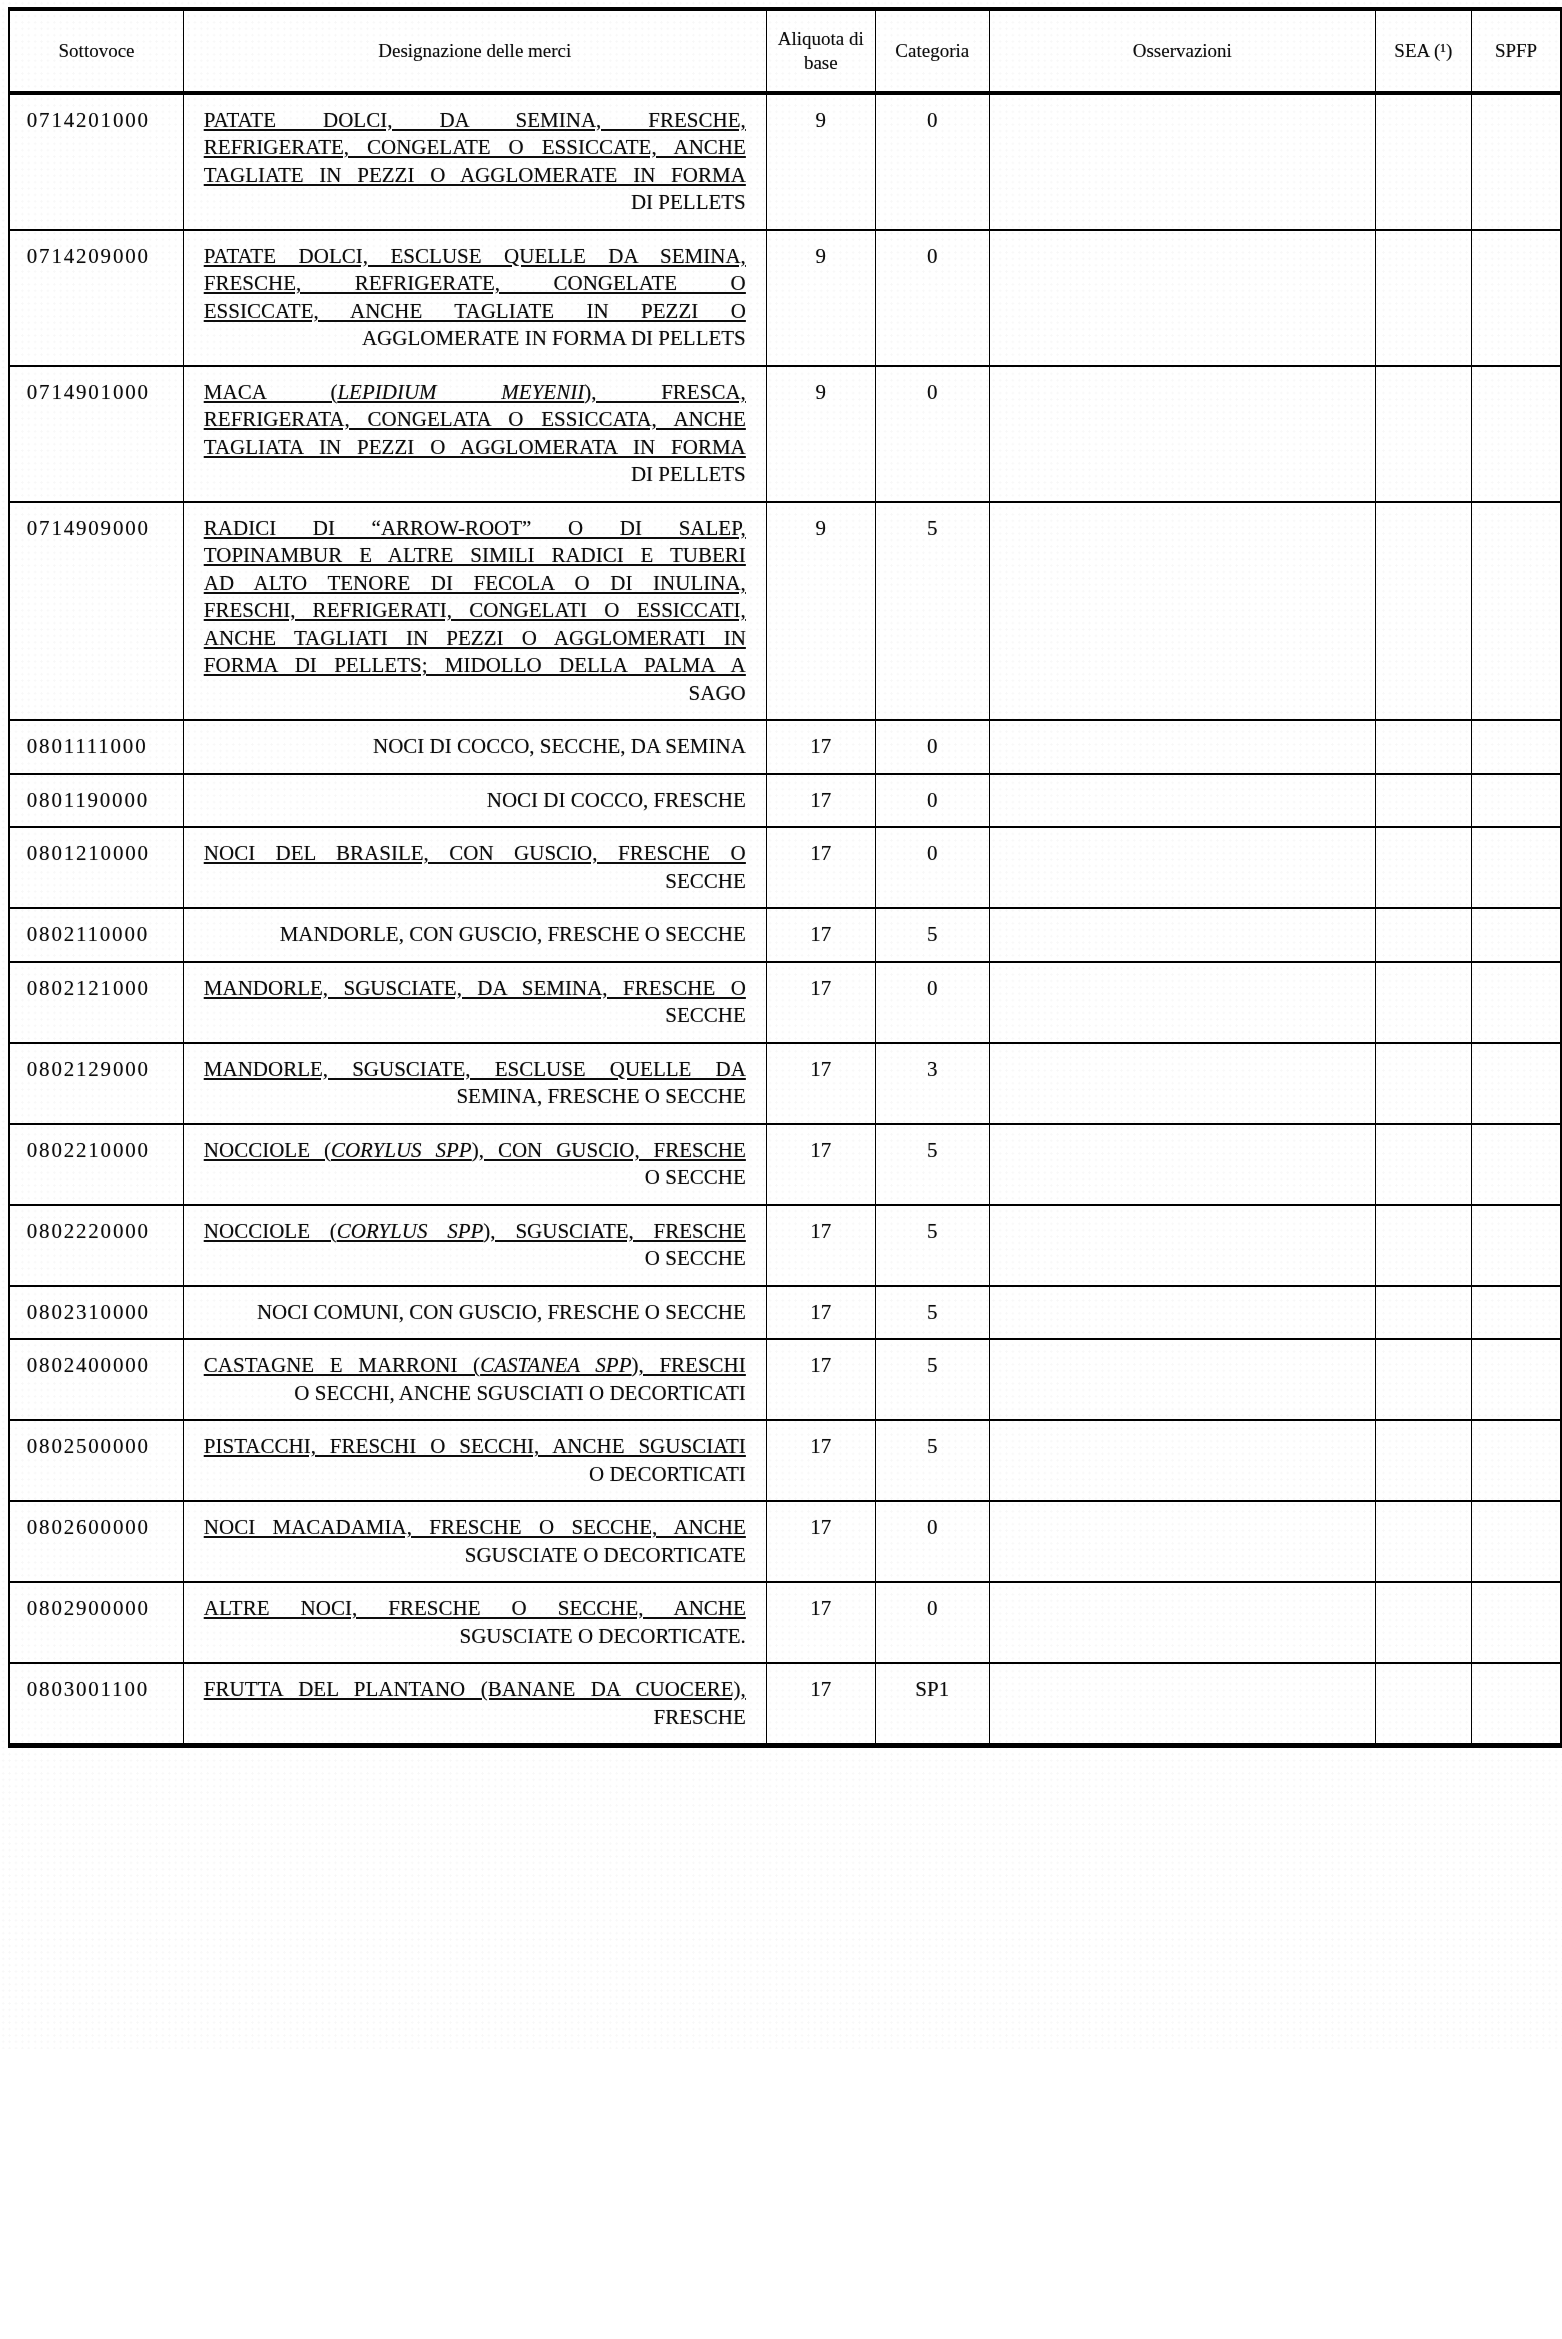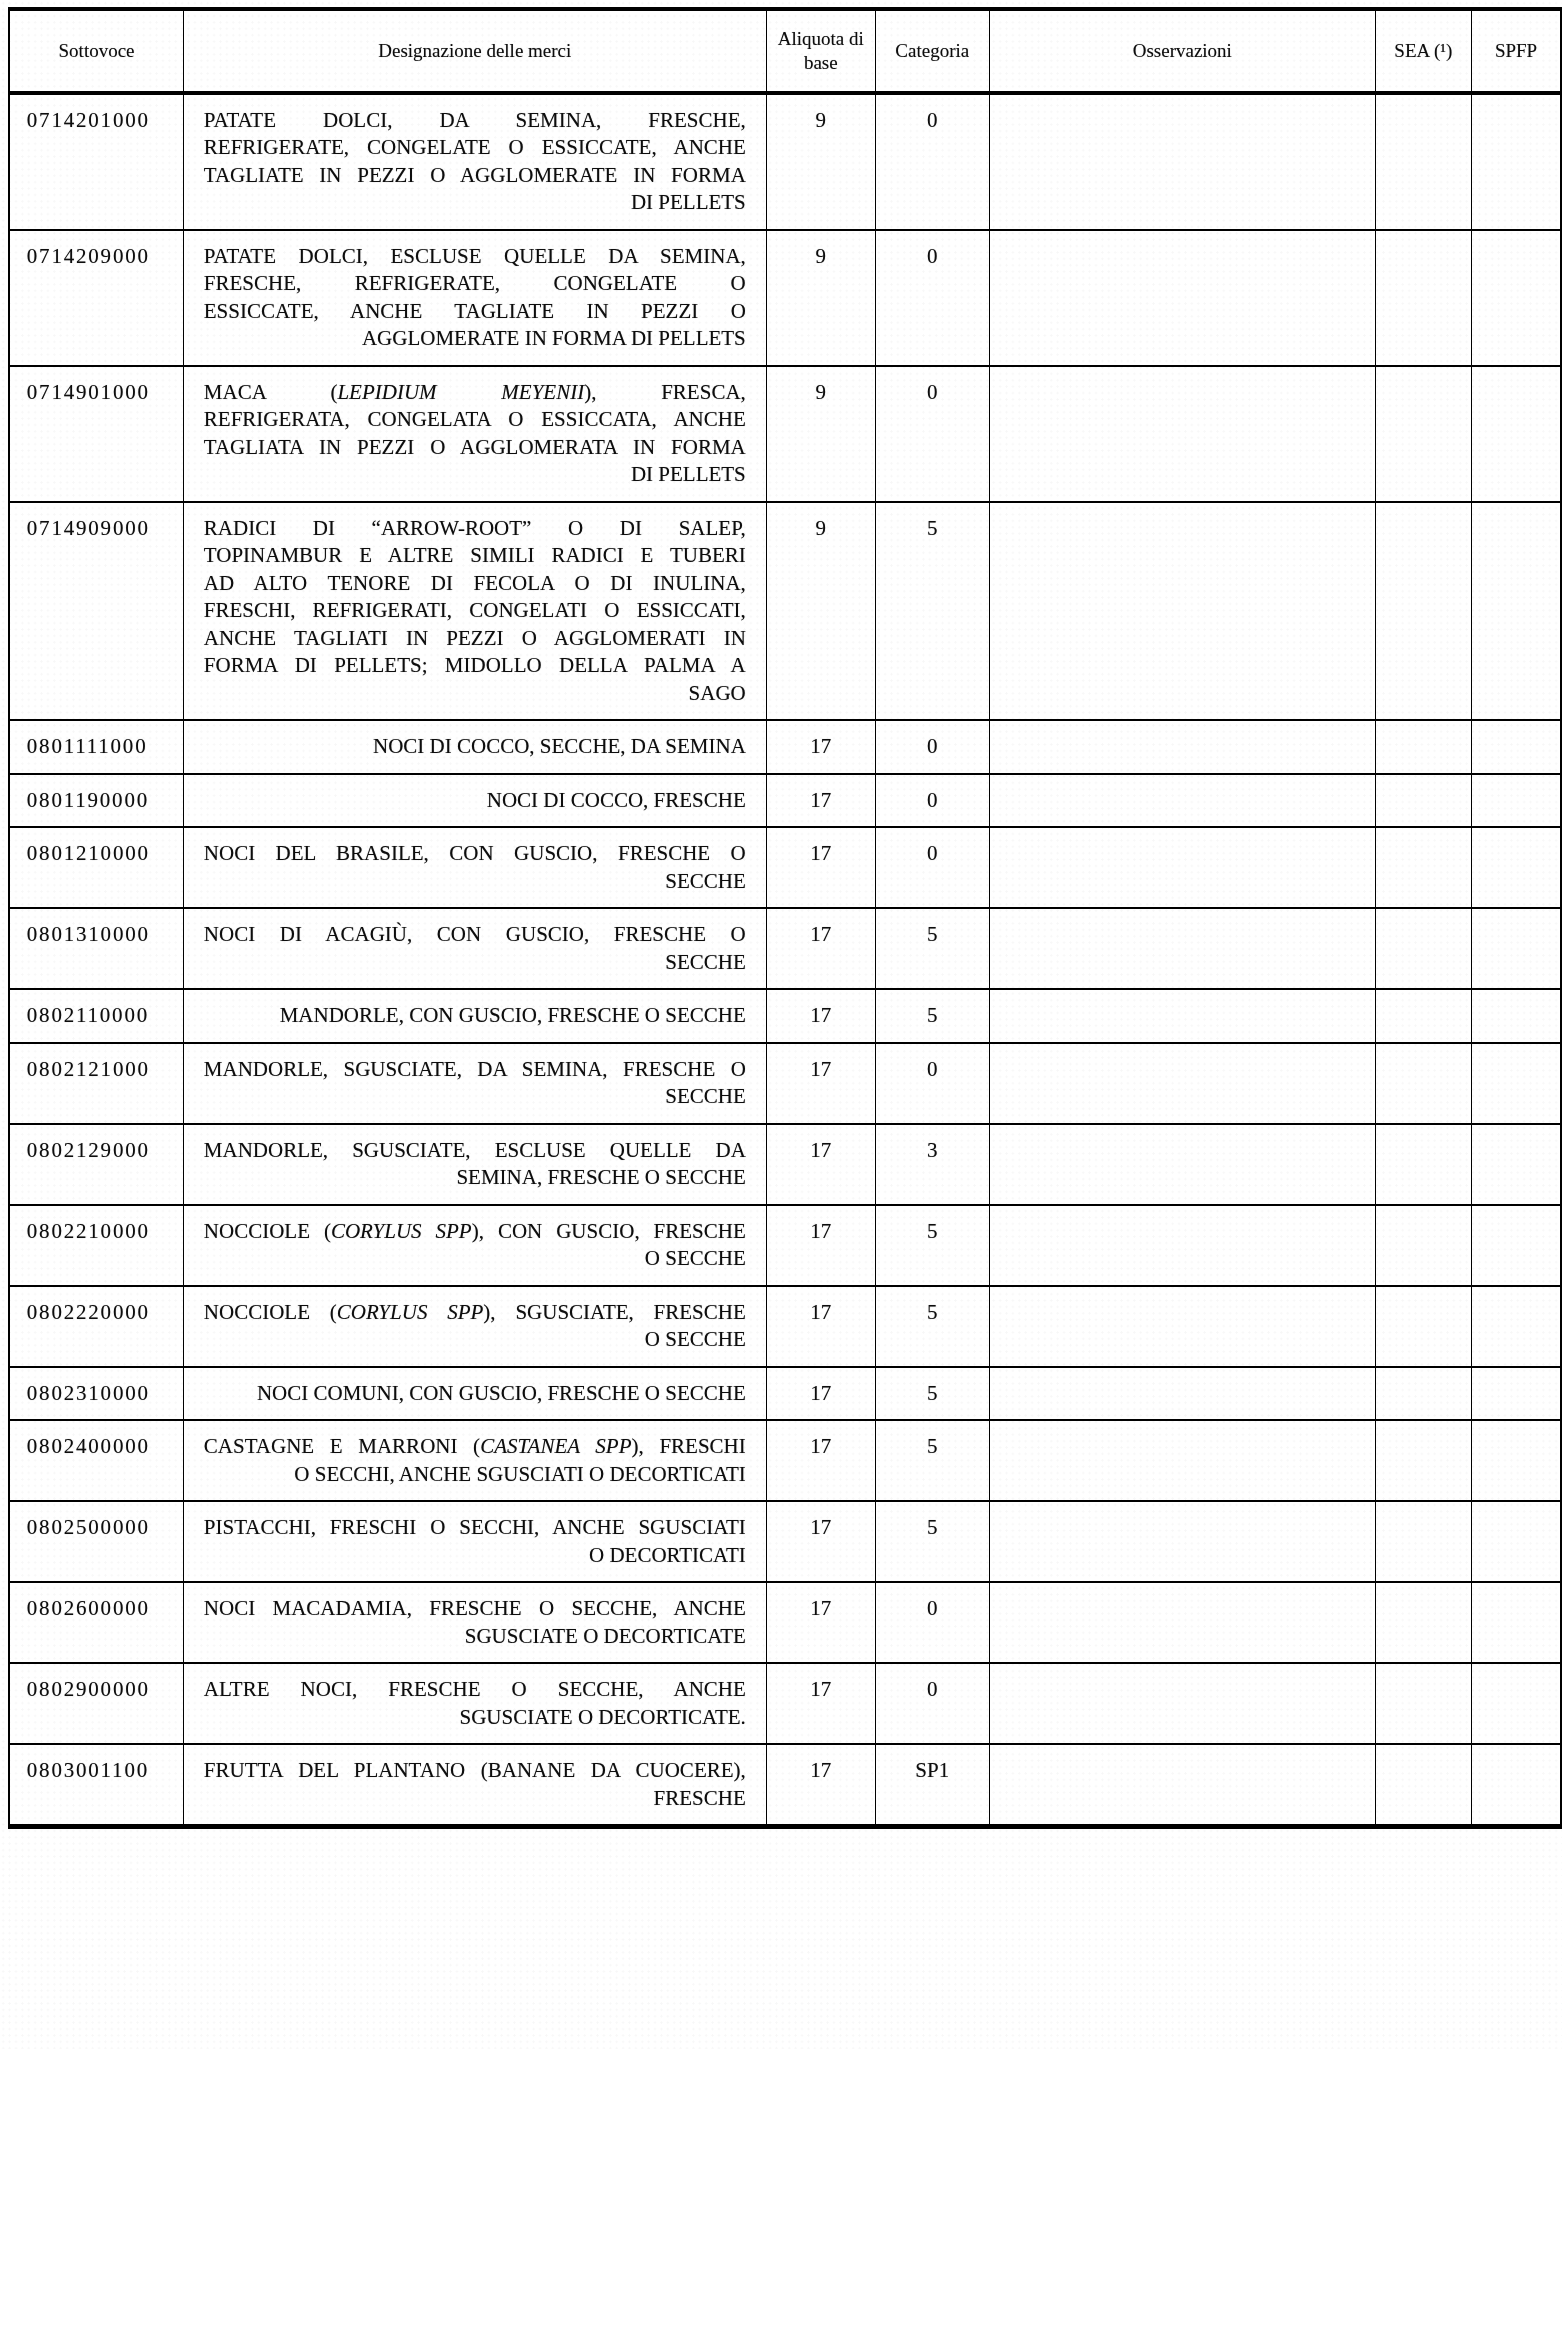--- a/index.html
+++ b/index.html
@@ -56,21 +56,21 @@
   }
   td.code{
     padding:12px 5.5px 12px 16.5px;
     letter-spacing:1.8px;
     white-space:nowrap;
   }
   td.desc{
     padding:12px 20px;
   }
   td.desc .dl{min-height:27.5px;text-align:right;}
-  td.desc .j{text-align:justify;text-align-last:justify;}
+  td.desc .j{text-align:justify;text-align-last:justify;text-decoration:underline;}
   td.num{
     text-align:center;
     padding:12px 3.7px;
   }
   td.empty{padding:12px 3.7px;}
 </style>
 </head>
 <body>
 
 <div class="page">
@@ -183,32 +183,20 @@
             <div class="dl j">NOCI DEL BRASILE, CON GUSCIO, FRESCHE O</div>
             <div class="dl">SECCHE</div>
           </td>
           <td class="num">17</td>
           <td class="num">0</td>
           <td class="empty"></td>
           <td class="empty"></td>
           <td class="empty"></td>
         </tr>
         <tr>
-          <td class="code">0801310000</td>
-          <td class="desc">
-            <div class="dl j">NOCI DI ACAGIÙ, CON GUSCIO, FRESCHE O</div>
-            <div class="dl">SECCHE</div>
-          </td>
-          <td class="num">17</td>
-          <td class="num">5</td>
-          <td class="empty"></td>
-          <td class="empty"></td>
-          <td class="empty"></td>
-        </tr>
-        <tr>
           <td class="code">0802110000</td>
           <td class="desc">
             <div class="dl">MANDORLE, CON GUSCIO, FRESCHE O SECCHE</div>
           </td>
           <td class="num">17</td>
           <td class="num">5</td>
           <td class="empty"></td>
           <td class="empty"></td>
           <td class="empty"></td>
         </tr>

